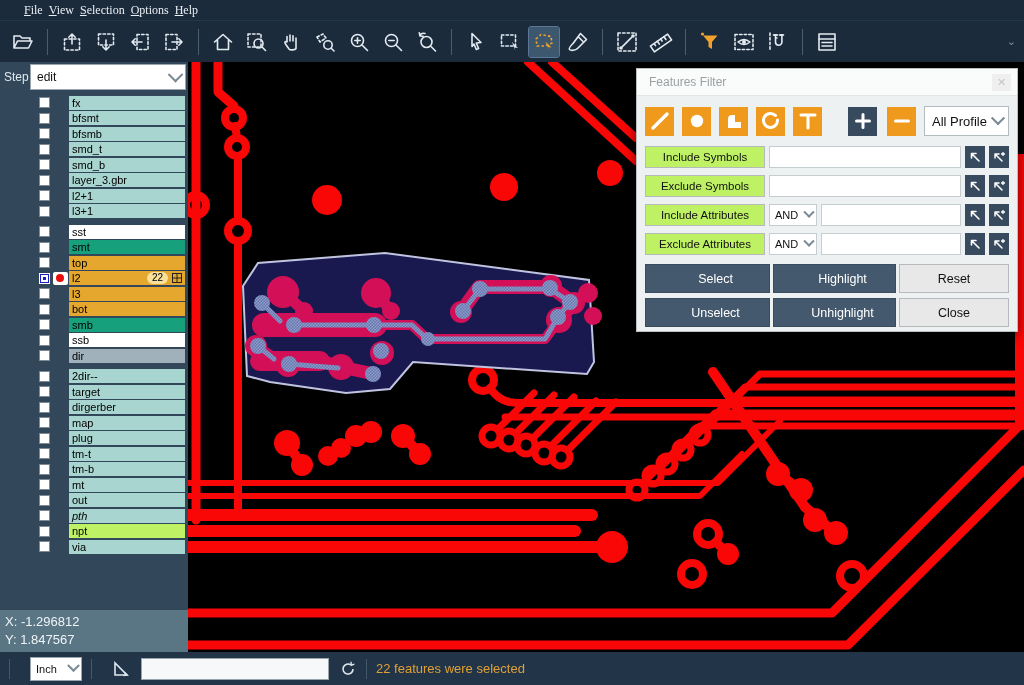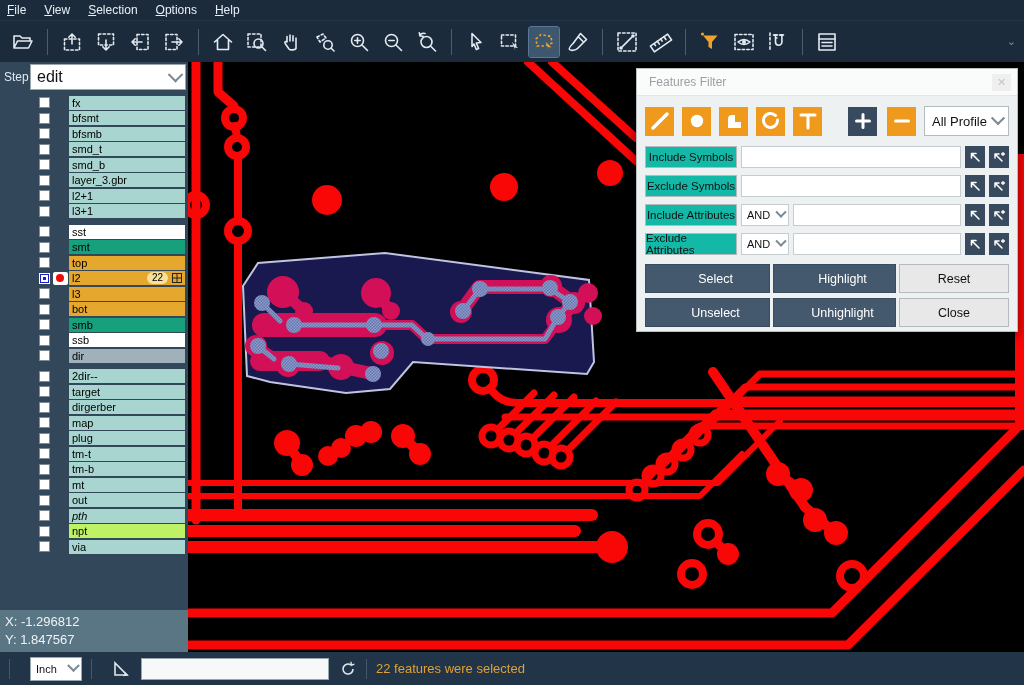--- a/index.html
+++ b/index.html
@@ -1,43 +1,43 @@
 <!DOCTYPE html>
 <html><head>
 <meta charset="utf-8">
 <style>
   html,body{margin:0;padding:0;}
   body{width:1024px;height:685px;position:relative;overflow:hidden;
        font-family:"Liberation Sans",sans-serif;background:#1c2b3b;
        -webkit-font-smoothing:antialiased;}
   
   #menubar{position:absolute;left:0;top:0;width:1024px;height:20px;
-           background:#1c2b3b;display:flex;align-items:center;gap:18px;
-           padding-left:7px;box-sizing:border-box;z-index:30;}
+           background:#1c2b3b;display:flex;align-items:center;gap:6px;
+           padding-left:24px;box-sizing:border-box;z-index:30;font-family:Liberation Serif, serif;}
   .menu-item{color:#e9eff5;font-size:12px;cursor:default;display:inline-block;}
   .menu-item::first-letter{text-decoration:underline;}
   
   #toolbar{position:absolute;left:0;top:20px;width:1024px;height:42px;
            background:#1c2b3b;display:flex;align-items:center;padding-left:6px;
            box-sizing:border-box;z-index:30;border-top:1px solid #24364a;}
   .tb-group{display:flex;align-items:center;}
   .tb-sep{width:1px;height:26px;background:#4a5e72;margin:0 7px;}
   .tb-btn{width:30px;height:30px;display:flex;align-items:center;justify-content:center;
           border-radius:2px;margin:0 2px;}
   .tb-btn.active{background:#3d576f;outline:1px solid #5a7795;}
   .tb-btn svg{display:block;}
   #tb-overflow{margin-left:auto;margin-right:8px;color:#7c8ea0;font-size:11px;}
   
   #sidebar{position:absolute;left:0;top:62px;width:188px;height:590px;
            background:#32475a;display:flex;flex-direction:column;z-index:20;}
   #step-row{height:30px;display:flex;align-items:center;padding:3px 2px 3px 4px;box-sizing:border-box;}
   #step-label{color:#dfe9f0;font-size:12px;width:26px;}
   #step-select{flex:1;height:24px;background:#fff;border:1px solid #9aa6ae;
                display:flex;align-items:center;justify-content:space-between;
-               padding:0 4px 0 6px;font-size:16px;color:#111;gap:40px;}
+               padding:0 4px 0 6px;font-size:12px;color:#111;gap:40px;}
   .chev{width:9px;height:9px;border-right:2px solid #7a8a94;border-bottom:2px solid #7a8a94;
         transform:rotate(45deg) translate(-2px,-2px);}
   #layer-list{padding-top:3px;padding-left:36px;}
   .layer-row{height:15.5px;display:flex;align-items:center;}
   .cb{width:11px;height:11px;background:#fff;border:1px solid #7d8a94;margin-left:3px;
       box-sizing:border-box;position:relative;flex:none;}
   .cb.on{background:#1d1dc9;border-color:#fff;}
   .cb.on::after{content:'';position:absolute;inset:1px;border:2px solid #fff;}
   .ind{width:15px;height:13px;margin-left:3px;flex:none;position:relative;}
   .ind.on{background:#fff;border-radius:2px;}
@@ -68,21 +68,21 @@
   #dlg-body{padding:7px 8px 0 8px;}
   #type-row{display:flex;align-items:center;height:36px;margin-bottom:4px;}
   .type-btn{width:29px;height:29px;background:#f09a1d;margin-right:8px;flex:none;
             display:flex;align-items:center;justify-content:center;}
   .type-btn.dark{background:#384b5e;margin-left:18px;}
   .type-btn.minus{margin-left:2px;}
   #profile-select{margin-left:auto;width:92px;height:28px;background:#fff;
                   border:1px solid #b4bcc0;display:flex;align-items:center;
                   justify-content:space-between;padding:0 5px 0 7px;font-size:13px;color:#111;}
   .f-row{display:flex;align-items:center;height:22px;margin-top:7px;}
-  .f-label{width:92px;height:22px;background:#14b8a6;border:1px solid #b6babc;
+  .f-label{width:120px;height:22px;background:#bef264;border:1px solid #b6babc;
            font-size:11.5px;color:#111;display:flex;align-items:center;justify-content:center;
            box-sizing:border-box;flex:none;}
   .f-field{flex:1;height:22px;background:#fff;border:1px solid #c6cdd1;margin-left:4px;
            box-sizing:border-box;font-size:11px;padding:0 4px;outline:none;min-width:10px;}
   .f-op{width:48px;height:22px;background:#fff;border:1px solid #c6cdd1;margin-left:4px;
         box-sizing:border-box;display:flex;align-items:center;justify-content:space-between;
         padding:0 3px 0 5px;font-size:11px;color:#111;flex:none;}
   .f-arrow{width:20px;height:22px;background:#384b5e;margin-left:4px;flex:none;
            display:flex;align-items:center;justify-content:center;}
   #action-grid{display:grid;grid-template-columns:125px 123px 1fr;gap:5px 3px;margin-top:9px;}

